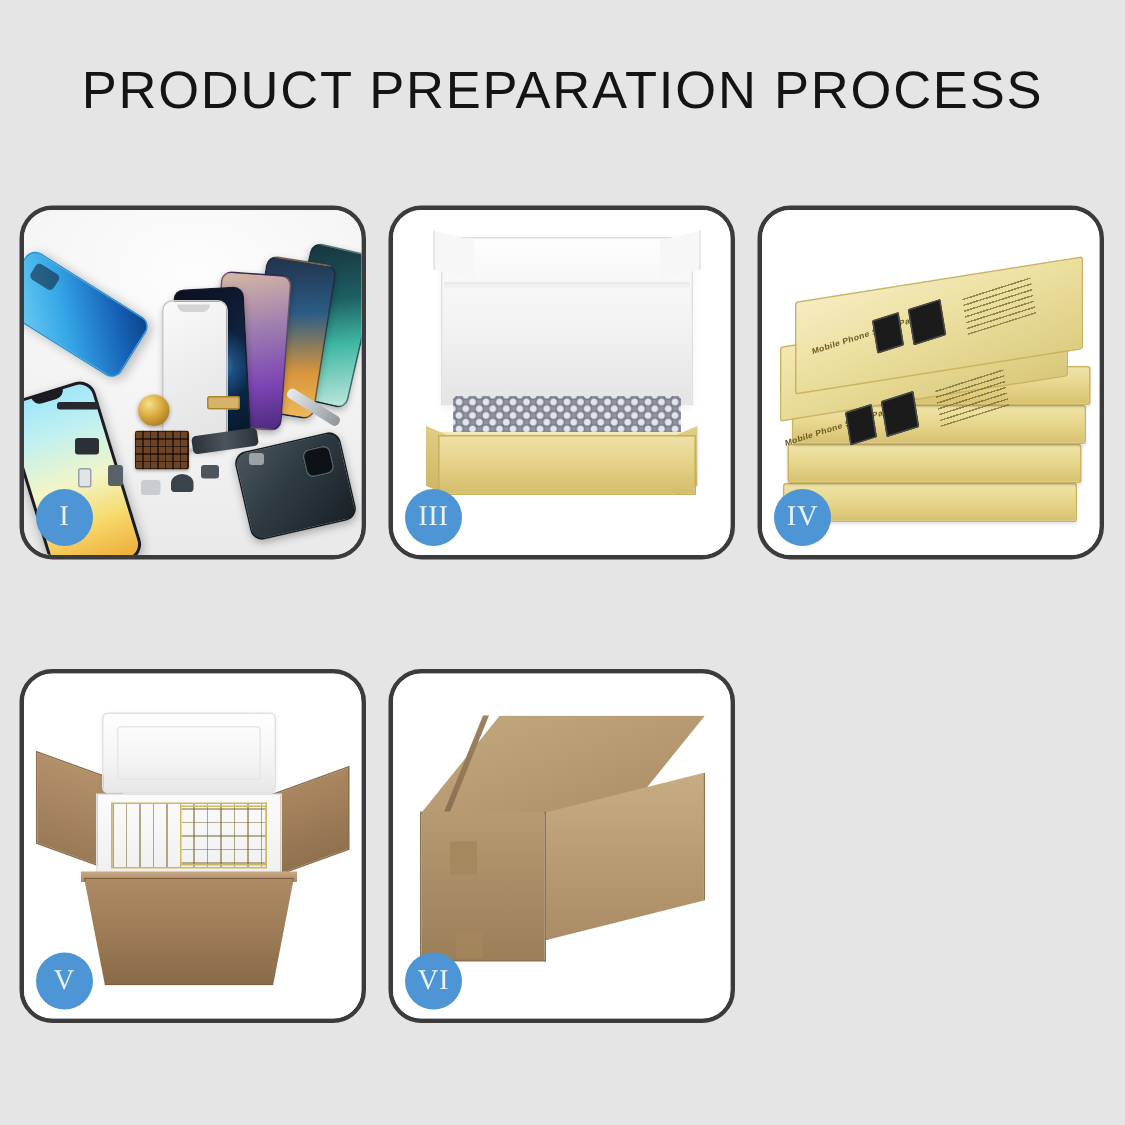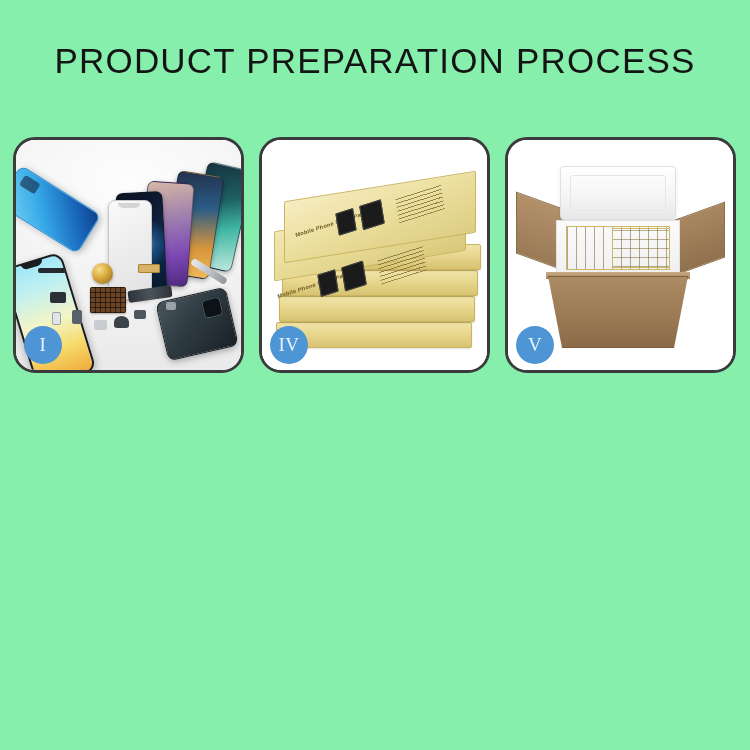--- a/index.html
+++ b/index.html
@@ -9,21 +9,21 @@
     height: 750px;
     background: #ffffff;
     font-family: "Liberation Sans", sans-serif;
     overflow: hidden;
   }
 
   .page {
     position: relative;
     width: 750px;
     height: 750px;
-    background: #86efac;
+    background: #e5e5e5;
   }
 
   
   .header {
     position: absolute;
     top: 40px; left: 0;
     width: 750px;
     text-align: center;
   }
   .title {
@@ -484,20 +484,33 @@
         <div class="tiny t3"></div>
         <div class="tiny t4"></div>
         <div class="tiny t5"></div>
         <div class="tiny t6"></div>
         <div class="tiny t7"></div>
       </div>
       <div class="badge">I</div>
     </div>
 
 
+    <div class="panel">
+      <div class="panel-stage">
+        <div class="p3-bg"></div>
+        <div class="p3-lid"></div>
+        <div class="p3-lidfold"></div>
+        <div class="p3-bubble"></div>
+        <div class="p3-rim"></div>
+        <div class="p3-boxleft"></div>
+        <div class="p3-boxright"></div>
+        <div class="p3-boxfront"></div>
+      </div>
+      <div class="badge">III</div>
+    </div>
 
     <div class="panel">
       <div class="panel-stage">
         <div class="p4-bg"></div>
         <div class="p4-stack">
           <div class="p4-layer p4-l1"></div>
           <div class="p4-layer p4-l2"></div>
           <div class="p4-layer p4-l3"></div>
           <div class="p4-layer p4-l4"></div>
 
@@ -527,15 +540,27 @@
         <div class="p5-foam"></div>
         <div class="p5-foambody"></div>
         <div class="p5-inner"></div>
         <div class="p5-inner2"></div>
         <div class="p5-rimtop"></div>
         <div class="p5-front"></div>
       </div>
       <div class="badge">V</div>
     </div>
 
+    <div class="panel">
+      <div class="panel-stage">
+        <div class="p6-bg"></div>
+        <div class="p6-top"></div>
+        <div class="p6-seam"></div>
+        <div class="p6-right"></div>
+        <div class="p6-left"></div>
+        <div class="p6-tapeA"></div>
+        <div class="p6-tapeB"></div>
+      </div>
+      <div class="badge">VI</div>
+    </div>
 
   </div>
 </div>
 
 </body></html>

